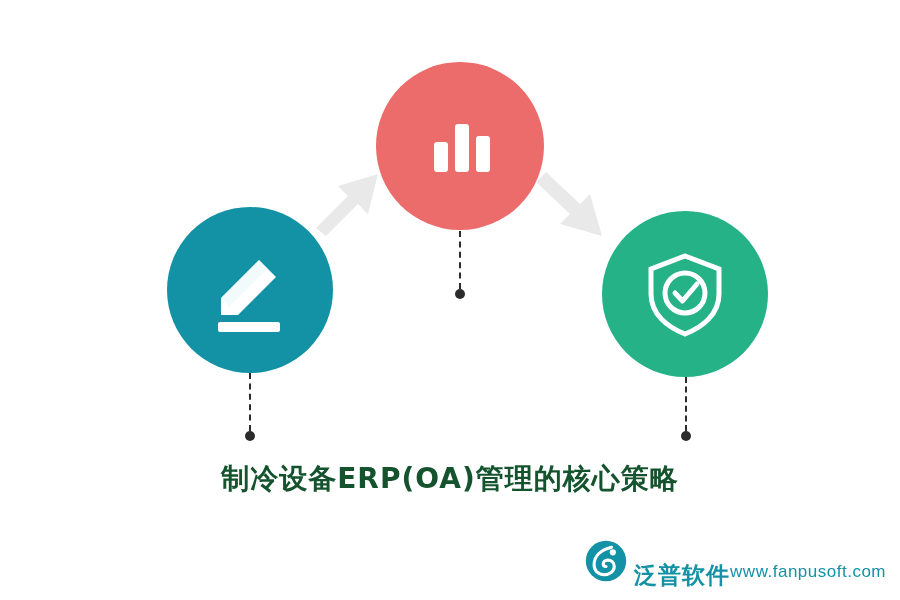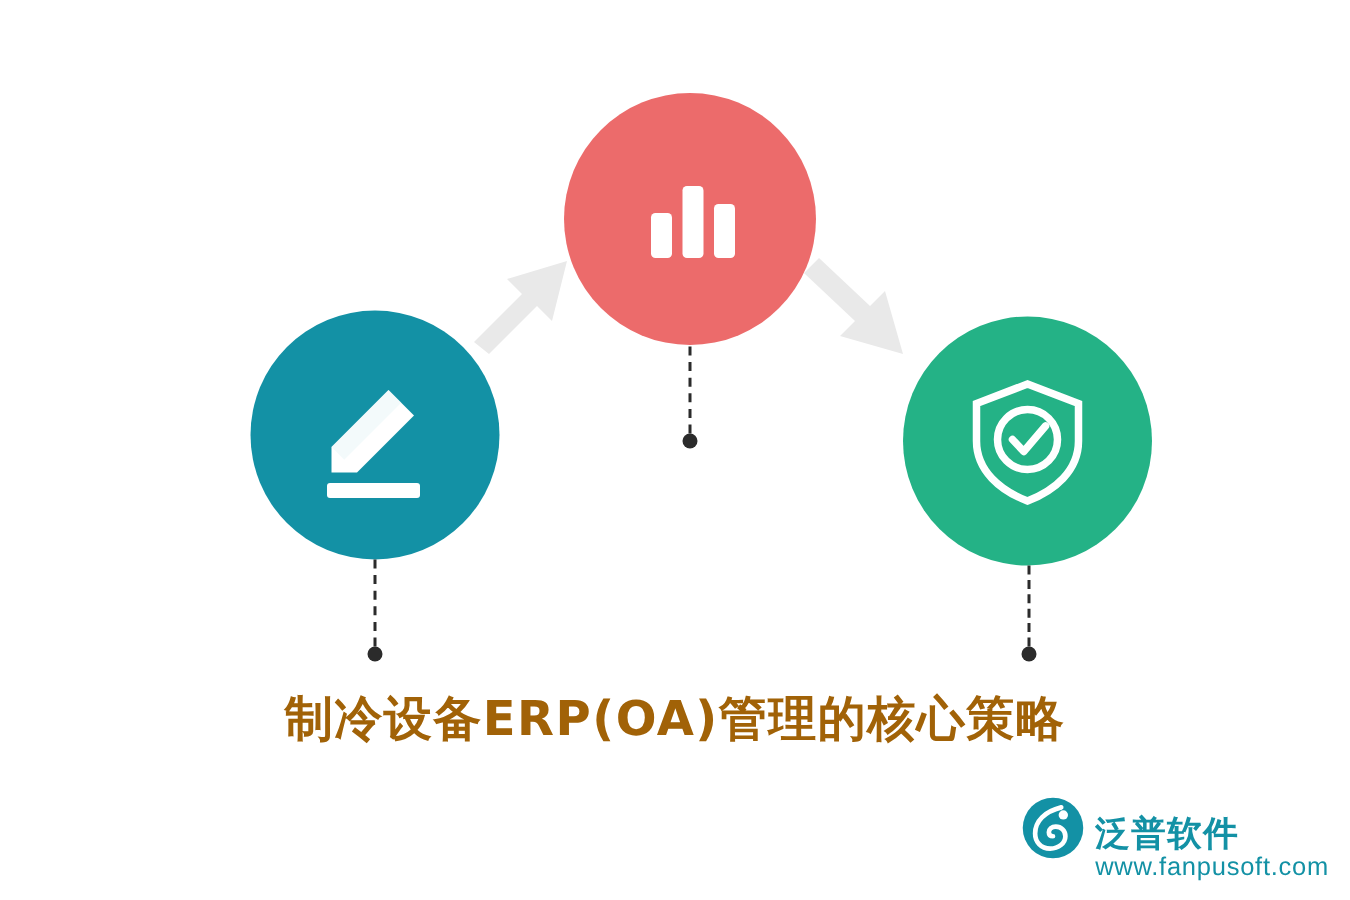--- a/index.html
+++ b/index.html
@@ -86,22 +86,22 @@
   #conn-right { left: 685px; top: 377px; height: 54px; }
   #dot-right { left: 681px; top: 431px; }
 
   
   #title {
     position: absolute;
     left: 0;
     top: 456px;
     width: 900px;
     text-align: center;
-    color: #a16207;
-    font-size: 32px;
+    color: #14532d;
+    font-size: 28px;
     line-height: 46px;
     font-weight: bold;
     letter-spacing: 1px;
     font-family: "DejaVu Sans", "Liberation Sans", sans-serif;
   }
   #title .line { display: block; }
 
   
   #logo {
     position: absolute;
@@ -111,21 +111,21 @@
     align-items: center;
     gap: 6px;
   }
   #logo-mark {
     width: 44px;
     height: 44px;
     flex: none;
   }
   #logo-text {
     display: flex;
-    flex-direction: column;
+    flex-direction: row;
     line-height: 1.1;
     margin-top: 28px;
   }
   #logo-name {
     color: #1391a5;
     font-size: 23px;
     font-weight: bold;
     letter-spacing: 1px;
     font-family: "DejaVu Sans", "Liberation Sans", sans-serif;
   }

